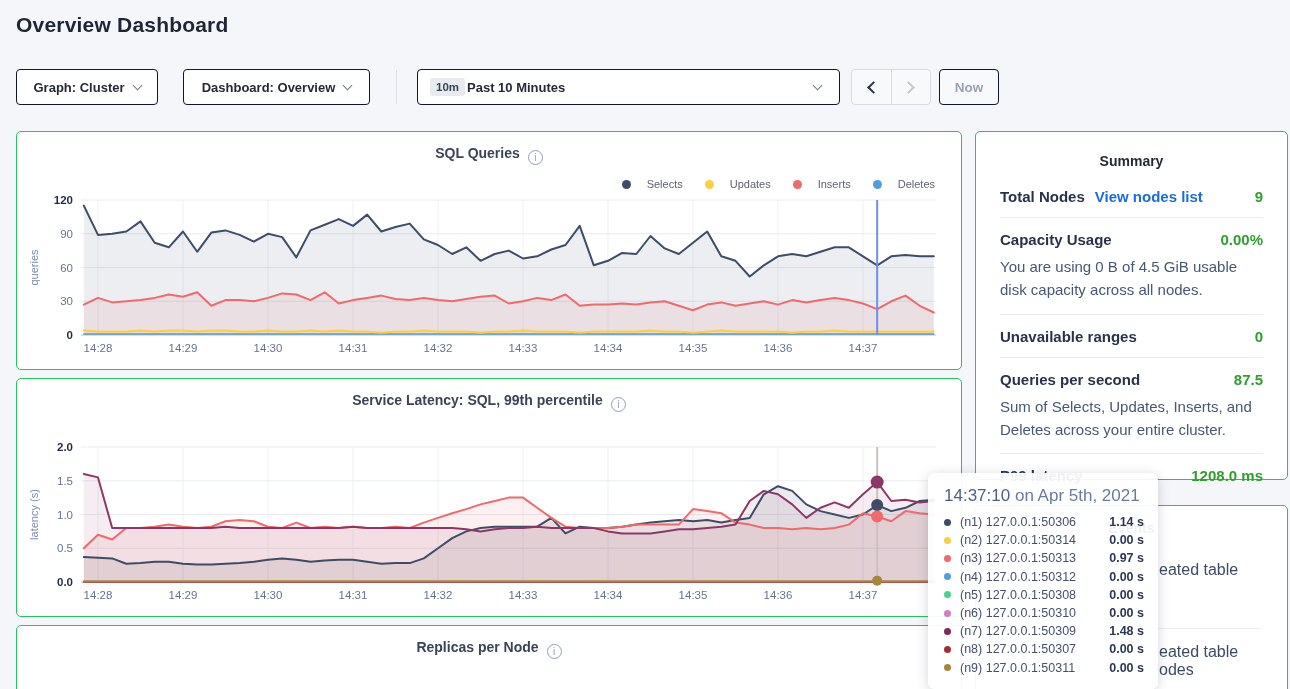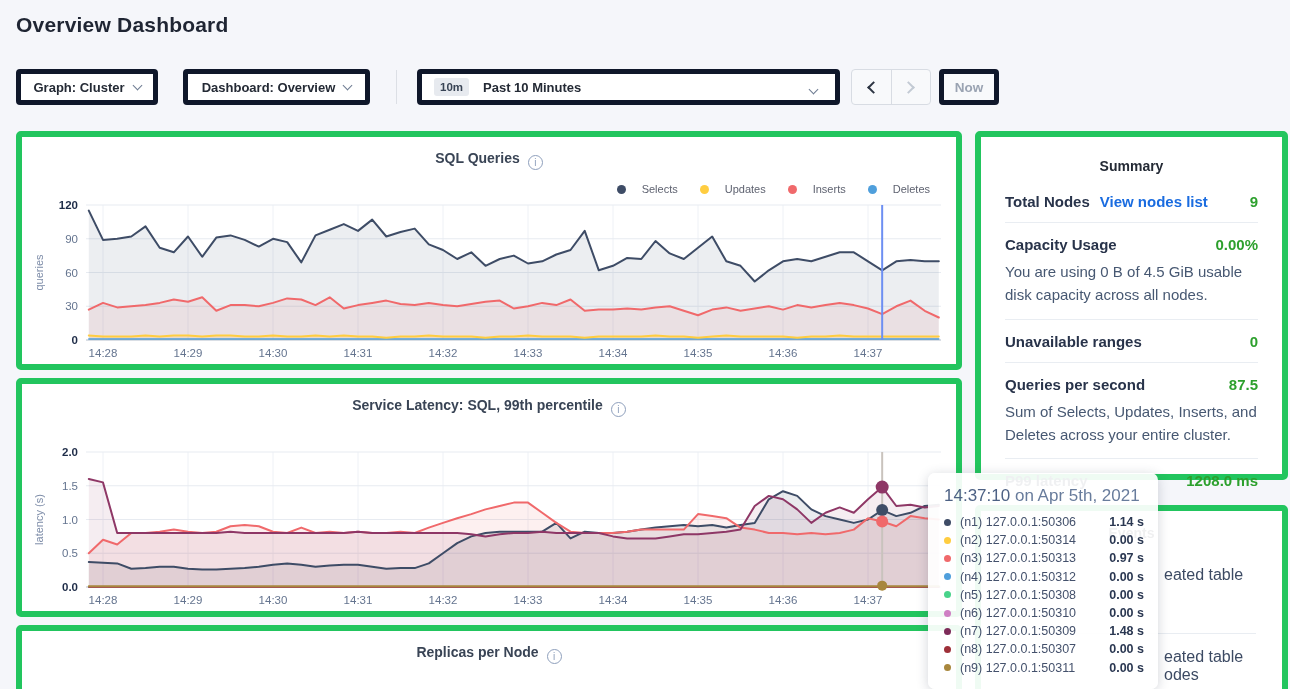--- a/index.html
+++ b/index.html
@@ -3,37 +3,37 @@
 <meta charset="utf-8">
 <style>
   * { margin:0; padding:0; box-sizing:border-box; }
   html,body { width:1290px; height:689px; }
   body { font-family:"Liberation Sans", sans-serif; background:#f5f6fa; color:#242a35; }
   #page { position:relative; width:1290px; height:689px; overflow:hidden; }
 
   h1 { position:absolute; left:16px; top:13px; font-size:21px; font-weight:700; color:#1f2533; letter-spacing:.2px; }
 
   
-  .tb-btn { position:absolute; top:69px; height:36px; background:#fff; border:5px solid #0f172a; border-radius:4px;
+  .tb-btn { position:absolute; top:69px; height:36px; background:#fff; border:1px solid #0f172a; border-radius:4px;
             display:flex; align-items:center; justify-content:center; gap:9px; font-size:13px; font-weight:bold; color:#242a35; cursor:pointer; }
   #graph-btn { left:16px; width:142px; }
   #dash-btn  { left:183px; width:187px; }
   .chev { width:7px; height:7px; border-right:1.6px solid #6e7c92; border-bottom:1.6px solid #6e7c92; transform:rotate(45deg); margin-top:-4px; }
   #tb-divider { position:absolute; left:396px; top:70px; height:34px; width:1px; background:#dcdfe5; }
-  #time-dd { left:417px; width:423px; justify-content:flex-start; padding:0 16px 0 12px; gap:14px; }
+  #time-dd { left:417px; width:423px; justify-content:flex-start; padding:0 16px 0 12px; gap:2px; }
   .badge-10m { background:#e7eaef; color:#394455; font-size:11.5px; font-weight:bold; padding:3px 6px; border-radius:3px; }
   #time-dd .chev { position:absolute; right:18px; top:16px; }
   #arrow-group { position:absolute; left:851px; top:69px; width:80px; height:36px; border:1px solid #d8dce3; border-radius:4px; display:flex; background:#f8f9fb; }
   .arrow-btn { flex:1; display:flex; align-items:center; justify-content:center; cursor:pointer; }
   .arrow-btn + .arrow-btn { border-left:1px solid #d8dce3; }
   .chev-l { width:9px; height:9px; border-left:2.4px solid #2c3442; border-bottom:2.4px solid #2c3442; transform:rotate(45deg); margin-left:4px; }
   .chev-r { width:9px; height:9px; border-right:2.4px solid #c3cad4; border-top:2.4px solid #c3cad4; transform:rotate(45deg); margin-right:4px; }
   #now-btn { left:939px; width:60px; background:#f8f9fb; color:#9aa3b2; font-size:13.5px; }
 
-  .card { position:absolute; background:#fff; border:6px solid #22c55e; border-radius:5px; }
+  .card { position:absolute; background:#fff; border:1px solid #22c55e; border-radius:5px; }
   #sql-card { left:16px; top:131px; width:946px; height:239px; }
   #lat-card { left:16px; top:378px; width:946px; height:239px; }
   #rep-card { left:16px; top:625px; width:946px; height:160px; }
   #summary-card { left:975px; top:131px; width:313px; height:349px; }
   #events-card  { left:975px; top:505px; width:313px; height:240px; }
 
   .chart-title-row { position:absolute; top:13px; left:0; width:100%; text-align:center; font-size:14px; font-weight:bold; color:#394455; }
   .info-icon { display:inline-flex; align-items:center; justify-content:center; width:15px; height:15px; border:1px solid #8e9fbc;
                border-radius:50%; font-size:10px; font-weight:normal; color:#8e9fbc; margin-left:8px; vertical-align:-3px; cursor:pointer; }
   .legend { position:absolute; right:26px; top:46px; display:flex; gap:22px; align-items:center; }

